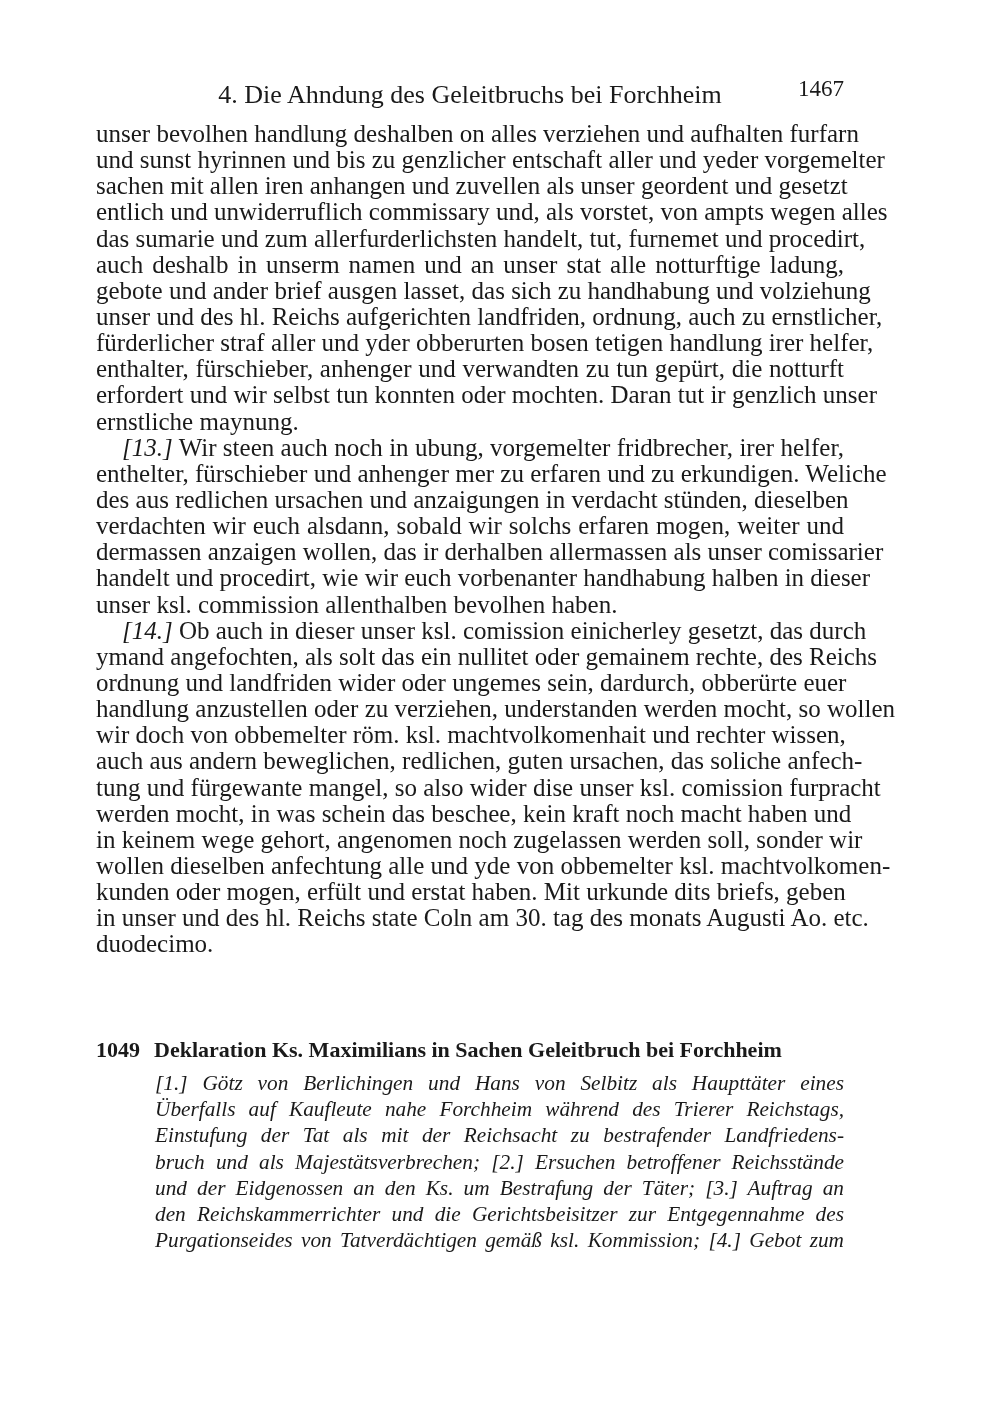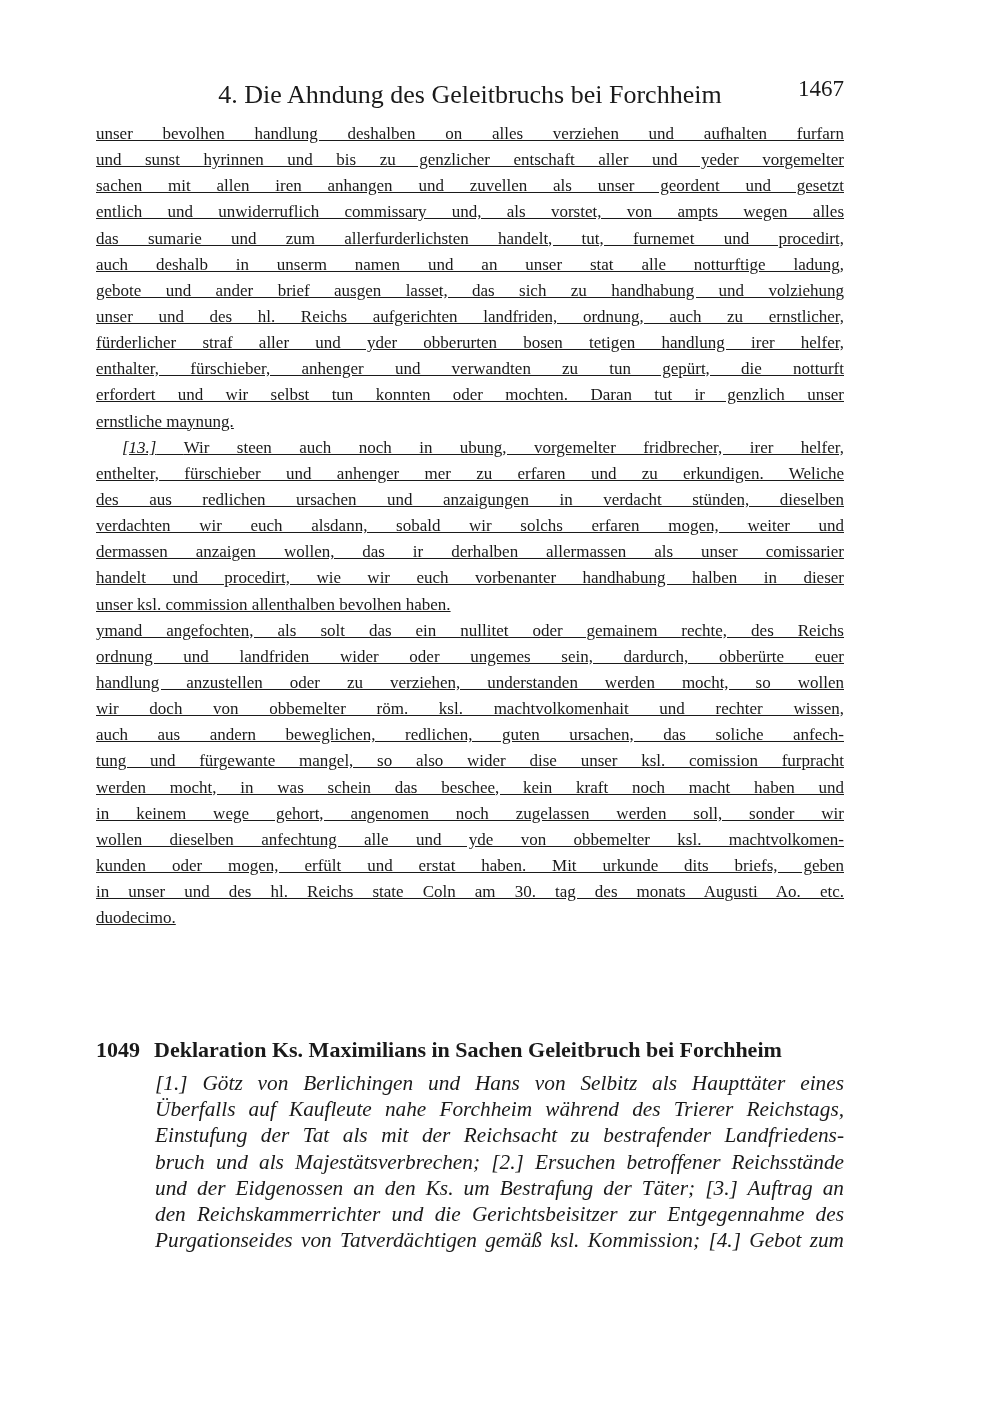--- a/index.html
+++ b/index.html
@@ -2,21 +2,21 @@
 <html><head>
 <meta charset="utf-8">
 <style>
   html, body { margin:0; padding:0; background:#ffffff; }
   body { width:1004px; height:1418px; position:relative; overflow:hidden; color:#1a1a1a;
          font-family:"Liberation Serif","DejaVu Serif",serif; }
   .header { position:absolute; top:80px; left:96px; width:748px; height:26px; }
   .running-title { position:absolute; left:0; right:0; text-align:center; font-size:26px; top:0; }
   .page-number { position:absolute; right:0; top:-4px; font-size:23px; }
   .body-block { position:absolute; left:96px; width:748px; }
-  .line { height:26.15px; line-height:26.15px; font-size:17px; text-align:justify; text-align-last:justify; white-space:nowrap; overflow:visible;text-decoration:underline; }
+  .line { height:26.15px; line-height:26.15px; font-size:25px; text-align:justify; text-align-last:justify; white-space:nowrap; overflow:visible; }
   .line.last { text-align-last:left; }
   .line.indent { padding-left:26px; }
   .num { font-style:italic; }
   .entry-heading { position:absolute; top:1036px; left:96px; width:760px; font-weight:bold; font-size:22px; line-height:28px; white-space:nowrap; }
   .entry-number { display:inline-block; width:58px; }
   .summary-block { position:absolute; left:155px; width:689px; top:1070px; }
   .sline { height:26.2px; line-height:26.2px; font-size:21.3px; font-style:italic; text-align:justify; text-align-last:justify; white-space:nowrap; }
 </style>
 </head>
 <body>
@@ -41,20 +41,21 @@
   <div class="line last">ernstliche maynung.</div>
 
   <div class="line indent"><span class="num">[13.]</span> <span>Wir steen auch noch in ubung, vorgemelter fridbrecher, irer helfer,</span></div>
   <div class="line">enthelter, fürschieber und anhenger mer zu erfaren und zu erkundigen. Weliche</div>
   <div class="line">des aus redlichen ursachen und anzaigungen in verdacht stünden, dieselben</div>
   <div class="line">verdachten wir euch alsdann, sobald wir solchs erfaren mogen, weiter und</div>
   <div class="line">dermassen anzaigen wollen, das ir derhalben allermassen als unser comissarier</div>
   <div class="line">handelt und procedirt, wie wir euch vorbenanter handhabung halben in dieser</div>
   <div class="line last">unser ksl. commission allenthalben bevolhen haben.</div>
 
+  <div class="line indent"><span class="num">[14.]</span> <span>Ob auch in dieser unser ksl. comission einicherley gesetzt, das durch</span></div>
   <div class="line">ymand angefochten, als solt das ein nullitet oder gemainem rechte, des Reichs</div>
   <div class="line">ordnung und landfriden wider oder ungemes sein, dardurch, obberürte euer</div>
   <div class="line">handlung anzustellen oder zu verziehen, understanden werden mocht, so wollen</div>
   <div class="line">wir doch von obbemelter röm. ksl. machtvolkomenhait und rechter wissen,</div>
   <div class="line">auch aus andern beweglichen, redlichen, guten ursachen, das soliche anfech-</div>
   <div class="line">tung und fürgewante mangel, so also wider dise unser ksl. comission furpracht</div>
   <div class="line">werden mocht, in was schein das beschee, kein kraft noch macht haben und</div>
   <div class="line">in keinem wege gehort, angenomen noch zugelassen werden soll, sonder wir</div>
   <div class="line">wollen dieselben anfechtung alle und yde von obbemelter ksl. machtvolkomen-</div>
   <div class="line">kunden oder mogen, erfült und erstat haben. Mit urkunde dits briefs, geben</div>

